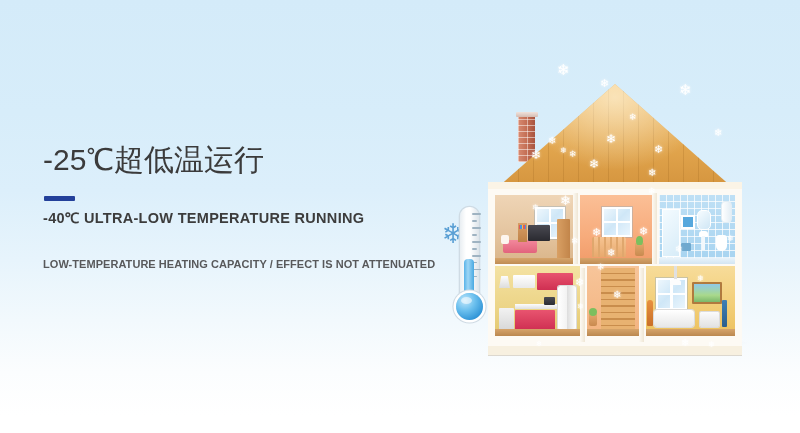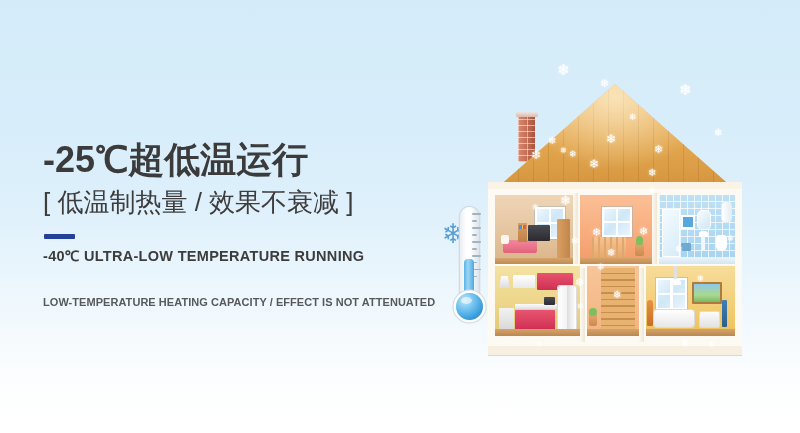--- a/index.html
+++ b/index.html
@@ -16,22 +16,22 @@
       #dceffb 44%,
       #e7f4fc 60%,
       #f2f9fd 74%,
       #fbfdfe 86%,
       #ffffff 96%);
   }
 
   
   .copy{position:absolute;left:43px;top:138px;width:400px;}
   .headline{
-    font-size:36px;line-height:44px;color:#3b3b3b;
-    letter-spacing:0px;white-space:nowrap;font-weight:700;
+    font-size:30px;line-height:44px;color:#3b3b3b;
+    letter-spacing:0px;white-space:nowrap;font-weight:400;
   }
   .subhead{
     font-size:26px;line-height:36px;color:#3d3d3d;
     white-space:nowrap;font-weight:400;margin-top:2px;
   }
   .rule{
     width:31px;height:5px;background:#23409a;margin:14px 0 8px 1px;border-radius:1px;
   }
   .en-main{
     font-size:14.5px;line-height:19px;color:#3c3c3c;font-weight:bold;
@@ -159,21 +159,20 @@
   
   .flake{position:absolute;color:#ffffff;line-height:1;text-shadow:0 0 3px rgba(255,255,255,.85);}
 </style>
 </head>
 <body>
 
 <div class="banner">
 
   <div class="copy">
     <div class="headline">-25℃超低温运行</div>
-    <div class="subhead">[ 低温制热量 / 效果不衰减 ]</div>
     <div class="rule"></div>
     <div class="en-main">-40℃ ULTRA-LOW TEMPERATURE RUNNING</div>
     <div class="en-sub">LOW-TEMPERATURE HEATING CAPACITY / EFFECT IS NOT ATTENUATED</div>
   </div>
 
   <div class="thermo">
     <div class="snowflake-big">❄</div>
     <div class="tube"></div>
     <div class="ticks">
       <i class="lg"></i>

